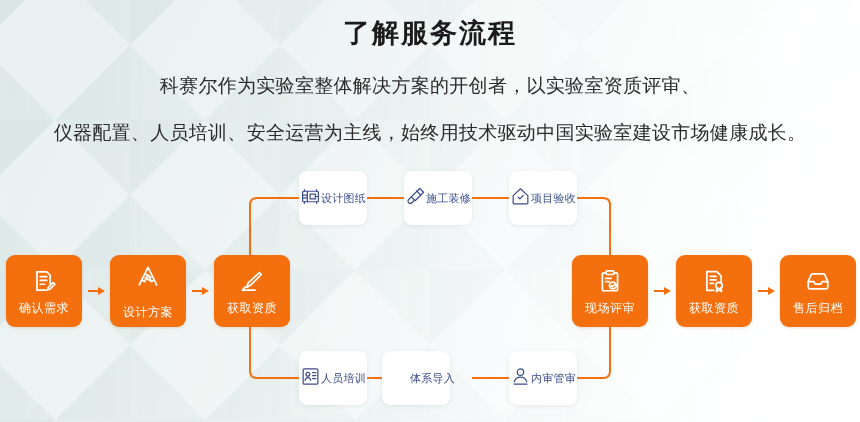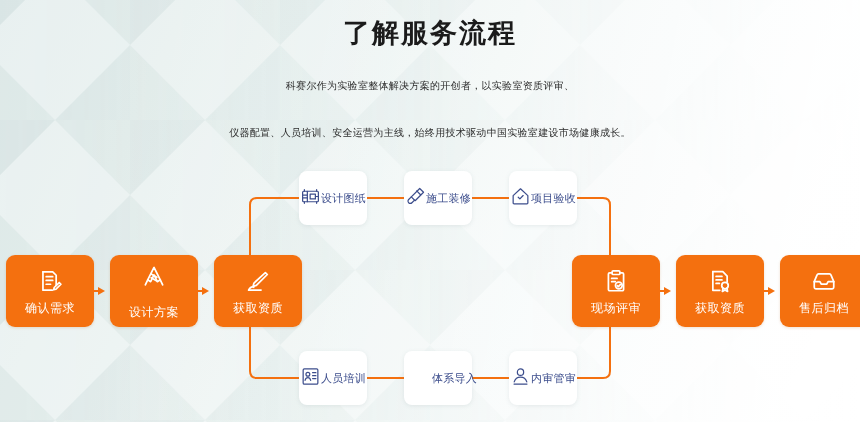--- a/index.html
+++ b/index.html
@@ -60,21 +60,21 @@
   }
   #page-title {
     margin-top: 16px;
     font-size: 27px;
     font-weight: bold;
     color: #1b1b1b;
     letter-spacing: 2px;
     line-height: 34px;
   }
   .subtitle-line {
-    font-size: 10px;
+    font-size: 19px;
     color: #2b2b2b;
     line-height: 20px;
     letter-spacing: 0.3px;
   }
   #subtitle-line-1 { margin-top: 26px; }
   #subtitle-line-2 { margin-top: 27px; }
 
   
   #flow {
     position: absolute;
@@ -85,21 +85,21 @@
     position: absolute;
     left: 0; top: 0;
     width: 860px; height: 422px;
     z-index: 11;
     pointer-events: none;
   }
 
   
   .step-box {
     position: absolute;
-    width: 88px;
+    width: 76px;
     height: 72px;
     background: #f4700f;
     border-radius: 9px;
     display: flex;
     flex-direction: column;
     align-items: center;
     justify-content: center;
     color: #ffffff;
     z-index: 14;
     box-shadow: 0 1px 3px rgba(180,90,10,0.18);
@@ -328,21 +328,21 @@
   <div class="sub-card" style="left:299px; top:351px;">
     <svg class="sub-icon" viewBox="0 0 24 24">
       <rect class="ico-stroke-b" x="3.6" y="3.2" width="16.8" height="17.6" rx="1.4"></rect>
       <circle class="ico-stroke-b" cx="9" cy="9.4" r="2.2"></circle>
       <path class="ico-stroke-b" d="M5.8 16.4c.5-2 1.7-3 3.2-3s2.7 1 3.2 3"></path>
       <path class="ico-stroke-b" d="M14.4 7.6h3.8M14.4 11h3.8M14.4 14.4h3.8"></path>
     </svg>
     <div class="sub-label">人员培训</div>
   </div>
 
-  <div class="sub-card" style="left:404px; top:351px;gap:33px;">
+  <div class="sub-card" style="left:382px; top:351px;gap:33px;">
     <svg class="sub-icon" viewBox="0 0 24 24">
       <rect class="ico-stroke-b" x="9.4" y="2.8" width="5.2" height="4"></rect>
       <rect class="ico-stroke-b" x="2.6" y="15.8" width="5" height="4.6"></rect>
       <rect class="ico-stroke-b" x="9.5" y="15.8" width="5" height="4.6"></rect>
       <rect class="ico-stroke-b" x="16.4" y="15.8" width="5" height="4.6"></rect>
       <path class="ico-stroke-b" d="M12 6.8v4.6M5.1 15.8v-4.4h13.8v4.4M12 11.4v4.4"></path>
     </svg>
     <div class="sub-label">体系导入</div>
   </div>
 

